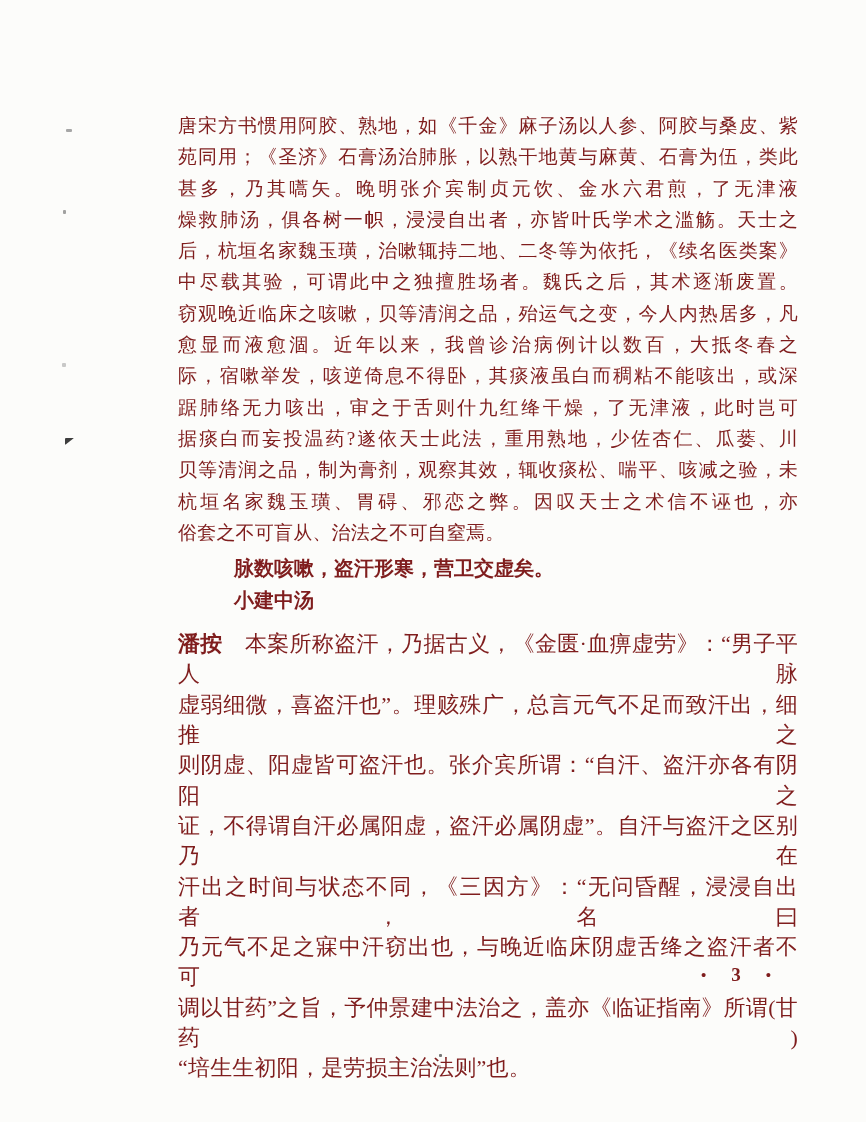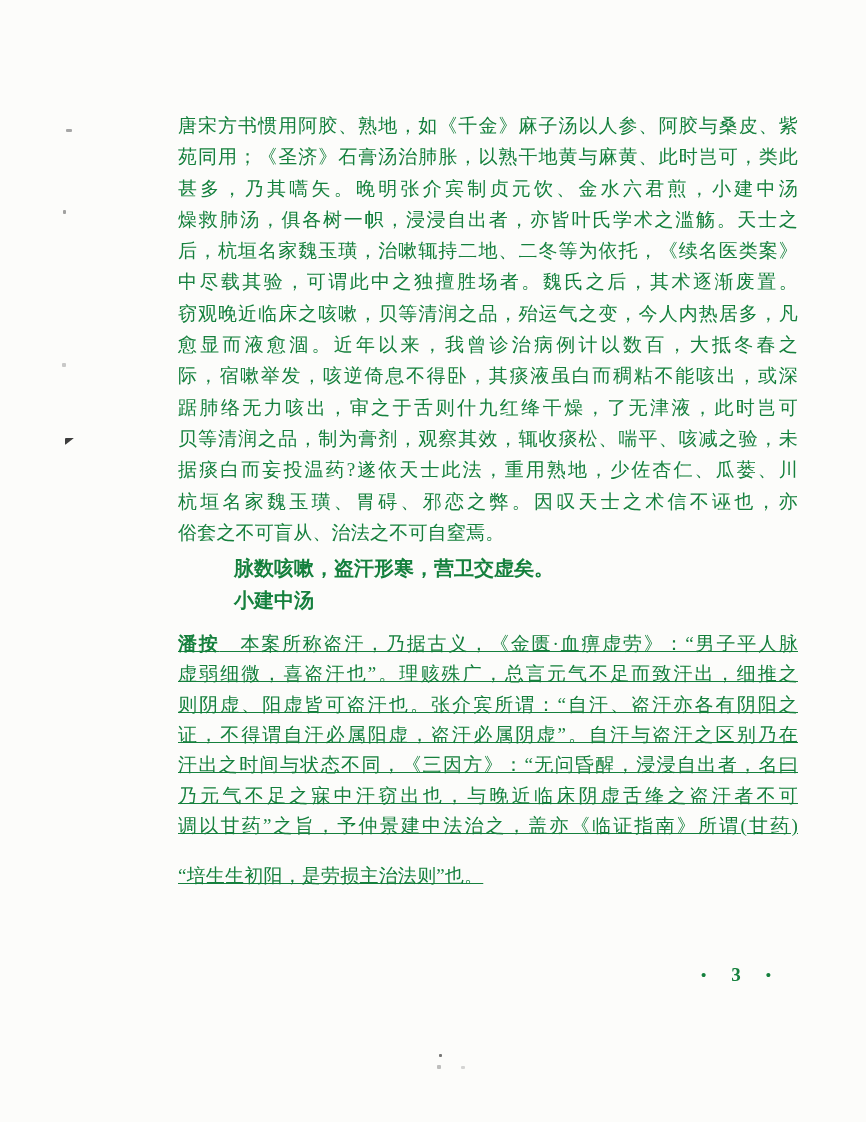--- a/index.html
+++ b/index.html
@@ -7,21 +7,21 @@
     padding: 0;
     background: #ffffff;
   }
   .page {
     position: relative;
     width: 866px;
     height: 1122px;
     background: #fcfcfa;
     overflow: hidden;
     font-family: "Liberation Serif", "DejaVu Serif", serif;
-    color: #15803d;
+    color: #7f1d1d;
   }
   .text-column {
     position: absolute;
     left: 178px;
     top: 110px;
     width: 620px;
   }
   .para .line {
     font-size: 19px;
     line-height: 31.3px;
@@ -40,30 +40,28 @@
     line-height: 31.5px;
     font-weight: 700;
     text-align: center;
     text-align-last: left;
     padding-left: 56px;
   }
   .commentary {
     margin-top: 13px;
   }
   .commentary .line {
-    font-size: 19px;
+    font-size: 22px;
     line-height: 30.3px;
     text-align: justify;
     text-align-last: justify;
     letter-spacing: 0.2px;
-    text-decoration: underline;
   }
   .commentary .line.short {
     text-align-last: left;
-    margin-top: 20px;
   }
   .commentary-label {
     font-weight: 700;
   }
   .page-number {
     position: absolute;
     left: 701px;
     top: 964px;
     width: 70px;
     display: flex;
@@ -105,31 +103,31 @@
   <div class="speck s3"></div>
   <div class="speck s4"></div>
   <div class="speck s5"></div>
   <div class="speck s6"></div>
   <div class="speck s7"></div>
 
   <div class="text-column">
 
     <div class="para">
       <div class="line">唐宋方书惯用阿胶、熟地，如《千金》麻子汤以人参、阿胶与桑皮、紫</div>
-      <div class="line">苑同用；《圣济》石膏汤治肺胀，以熟干地黄与麻黄、此时岂可，类此</div>
-      <div class="line">甚多，乃其嚆矢。晚明张介宾制贞元饮、金水六君煎，小建中汤</div>
+      <div class="line">苑同用；《圣济》石膏汤治肺胀，以熟干地黄与麻黄、石膏为伍，类此</div>
+      <div class="line">甚多，乃其嚆矢。晚明张介宾制贞元饮、金水六君煎，了无津液</div>
       <div class="line">燥救肺汤，俱各树一帜，浸浸自出者，亦皆叶氏学术之滥觞。天士之</div>
       <div class="line">后，杭垣名家魏玉璜，治嗽辄持二地、二冬等为依托，《续名医类案》</div>
       <div class="line">中尽载其验，可谓此中之独擅胜场者。魏氏之后，其术逐渐废置。</div>
       <div class="line">窃观晚近临床之咳嗽，贝等清润之品，殆运气之变，今人内热居多，凡</div>
       <div class="line">愈显而液愈涸。近年以来，我曾诊治病例计以数百，大抵冬春之</div>
       <div class="line">际，宿嗽举发，咳逆倚息不得卧，其痰液虽白而稠粘不能咳出，或深</div>
       <div class="line">踞肺络无力咳出，审之于舌则什九红绛干燥，了无津液，此时岂可</div>
+      <div class="line">据痰白而妄投温药?遂依天士此法，重用熟地，少佐杏仁、瓜蒌、川</div>
       <div class="line">贝等清润之品，制为膏剂，观察其效，辄收痰松、喘平、咳减之验，未</div>
-      <div class="line">据痰白而妄投温药?遂依天士此法，重用熟地，少佐杏仁、瓜蒌、川</div>
       <div class="line">杭垣名家魏玉璜、胃碍、邪恋之弊。因叹天士之术信不诬也，亦</div>
       <div class="line short">俗套之不可盲从、治法之不可自窒焉。</div>
     </div>
 
     <div class="case-quote">
       <div class="line">脉数咳嗽，盗汗形寒，营卫交虚矣。</div>
       <div class="line">小建中汤</div>
     </div>
 
     <div class="commentary">

